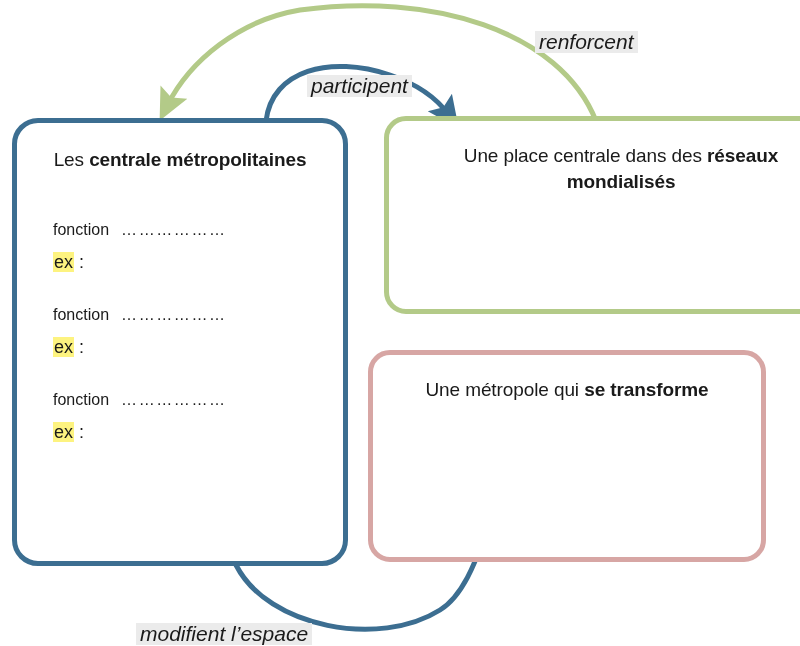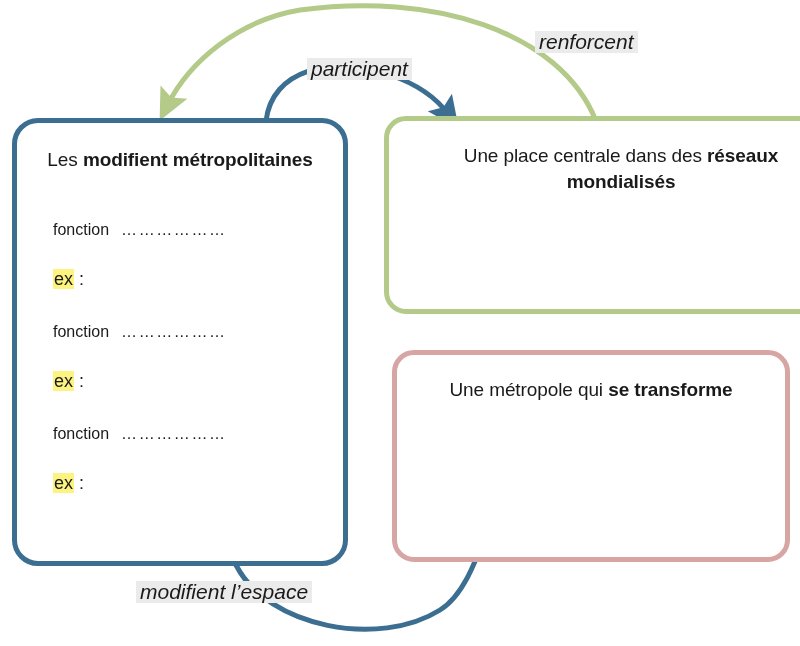--- a/index.html
+++ b/index.html
@@ -48,21 +48,21 @@
   .node-green {
     left: 384px;
     top: 116px;
     width: 474px;
     height: 198px;
     border-width: 5px;
     border-color: #b3ca88;
     border-radius: 22px;
   }
   .node-pink {
-    left: 392px;
+    left: 368px;
     top: 350px;
     width: 398px;
     height: 212px;
     border-width: 5px;
     border-color: #d7a6a4;
     border-radius: 22px;
   }
   .node-title {
     text-align: center;
     font-size: 19px;
@@ -88,40 +88,40 @@
     line-height: 26px;
     white-space: nowrap;
   }
   .fn-dots {
     letter-spacing: 1.6px;
     margin-left: 12px;
   }
   .fn-ex {
     font-size: 18px;
     line-height: 26px;
-    margin-top: 23px;
+    margin-top: 6px;
   }
   .hl {
     background: #fdf380;
     padding: 0 1px;
   }
 
   .edge-label {
     position: absolute;
     font-style: italic;
     font-size: 21px;
     line-height: 20px;
     background: #ebebeb;
     color: #1a1a1a;
     padding: 1px 4px;
     white-space: nowrap;
   }
-  .lbl-participent { left: 307px; top: 58px; }
+  .lbl-participent { left: 307px; top: 75px; }
   .lbl-renforcent  { left: 535px; top: 31px; }
-  .lbl-modifient   { left: 136px; top: 581px; }
+  .lbl-modifient   { left: 136px; top: 623px; }
 </style>
 </head>
 <body>
 
 <div id="canvas">
 
   <svg class="arrow-layer" viewBox="0 0 800 646">
     <defs>
       <marker id="head-blue" markerWidth="7" markerHeight="7" refX="3.1" refY="3.2" orient="auto" markerUnits="strokeWidth">
         <path d="M0,0.2 L6.4,3.2 L0,6.2 L1.2,3.2 Z" fill="#3c6e91"></path>
@@ -133,21 +133,21 @@
 
     <path d="M 266 121 C 272 70, 330 55, 390 75 C 420 85, 438 100, 449 115" fill="none" stroke="#3c6e91" stroke-width="5" stroke-linecap="round" marker-end="url(#head-blue)"></path>
 
     <path d="M 596 121 C 560 30, 430 -8, 300 10 C 240 20, 190 60, 167 106" fill="none" stroke="#b3ca88" stroke-width="5" stroke-linecap="round" marker-end="url(#head-green)"></path>
 
     <path d="M 236 565 C 268 628, 380 648, 440 610 C 463 596, 476 560, 482 543" fill="none" stroke="#3c6e91" stroke-width="5" stroke-linecap="round" marker-end="url(#head-blue)"></path>
   </svg>
 
   <div class="node node-blue">
     <div class="node-title">
-      <span>Les </span><b>modifient métropolitaines</b><br>
+      <span>Les </span><b>centrale métropolitaines</b><br>
     </div>
 
     <div class="fn-list">
 
       <div class="fn-block">
         <div class="fn-line">
           <span>fonction</span><span class="fn-dots">………………</span>
         </div>
         <div class="fn-ex">
           <span class="hl">ex</span><span> :</span>

